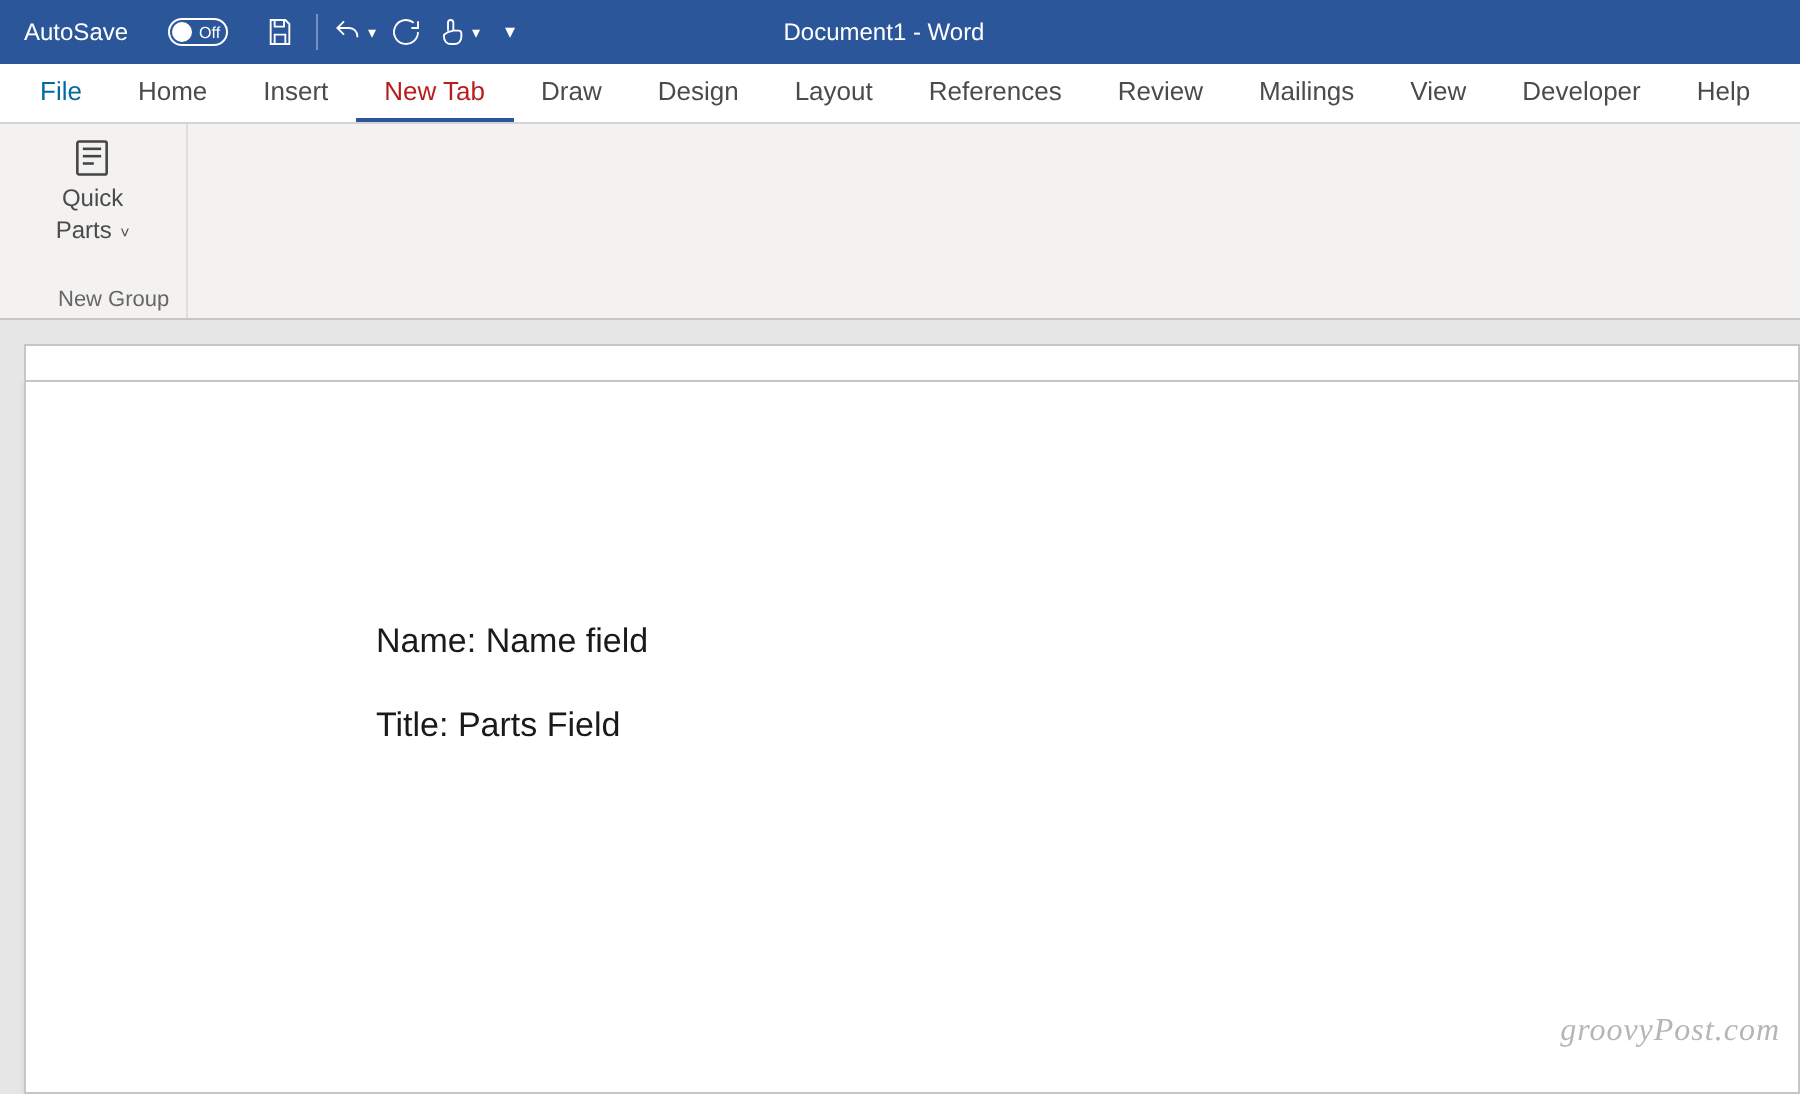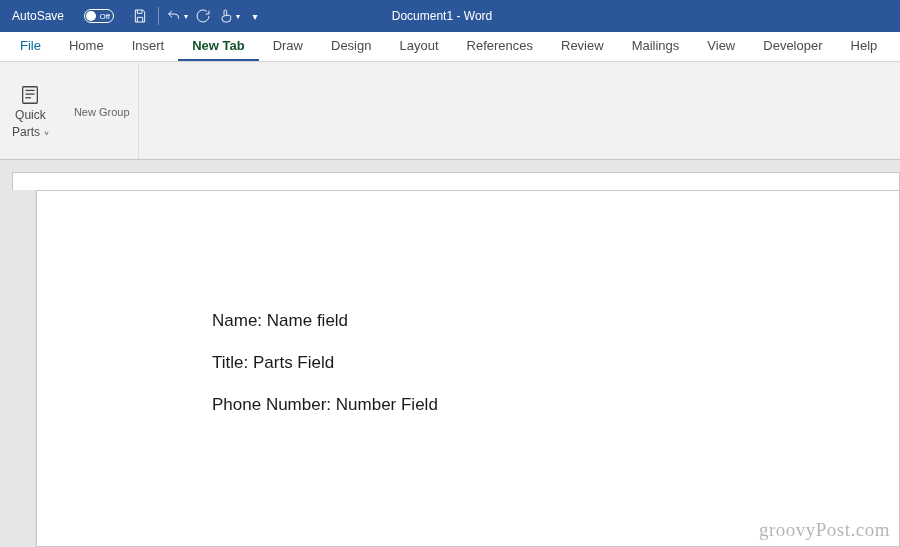--- a/index.html
+++ b/index.html
@@ -43,31 +43,31 @@
   .ribbon-tabs {
     height: 30px; background: #fff; border-bottom: 1px solid #d4d4d4;
     display: flex; align-items: stretch; padding-left: 6px;
     font-size: 13px; color: #4b4b4b;
   }
   .tab {
     padding: 0 14px; display: flex; align-items: center; cursor: pointer;
     border-bottom: 2px solid transparent;
   }
   .tab.file { color: #0369a1; font-weight: 400; }
-  .tab.active { color: #14532d; border-bottom-color: #2b579a; font-weight: 700; }
+  .tab.active { color: #b91c1c; border-bottom-color: #2b579a; font-weight: 400; }
 
   
   .ribbon-body {
     height: 98px; background: #f3f2f1; border-bottom: 1px solid #c6c6c6;
     display: flex; align-items: stretch;
   }
   .ribbon-group {
-    display: flex; flex-direction: row; align-items: center; 
+    display: flex; flex-direction: column; align-items: center; 
     padding: 4px 8px 2px; border-right: 1px solid #dedede;
-    font-size: 11px; color: #4b4b4b;
+    font-size: 11px; color: #4b4b4b; gap: 19px;
   }
   .group-btn {
     display: flex; flex-direction: column; align-items: center; gap: 2px;
     padding: 2px 4px; cursor: pointer; font-size: 12px; line-height: 1.2;
   }
   .group-label { font-size: 11px; color: #666; padding-left: 21px; }
 
   
   .workspace {
     height: calc(547px - 32px - 30px - 98px);
@@ -78,38 +78,37 @@
   .ruler {
     height: 18px; background: #fff; border: 1px solid #c6c6c6; border-bottom: none;
     margin-right: 0;
   }
   .page {
     background: #fff; border: 1px solid #c6c6c6;
     height: calc(100% - 18px);
     box-shadow: 0 1px 3px rgba(0,0,0,.08);
     padding: 120px 0 0 175px;
     position: relative;
-    margin-left: 24px;
   }
   .doc-line {
     font-family: Calibri, "Segoe UI", sans-serif;
     font-size: 17px; color: #1a1a1a;
     margin-bottom: 22px;
     display: flex;
   }
   .doc-line .lbl::after { content: ": "; white-space: pre; }
   .cursor {
     display: inline-block; width: 1px; height: 20px; background: #000;
     vertical-align: middle; margin-left: 0px;
   }
 
   .watermark {
-    position: absolute; right: 10px; bottom: 6px;
+    position: absolute; right: 10px; bottom: 22px;
     font-family: Georgia, 'Times New Roman', serif;
-    font-size: 19px; color: rgba(120,120,120,.55);
+    font-style: italic; font-size: 16px; color: rgba(120,120,120,.55);
     letter-spacing: .5px; pointer-events: none;
   }
 
   
   svg.icon { width: 16px; height: 16px; stroke: currentColor; fill: none; stroke-width: 1.4; }
   svg.icon-lg { width: 22px; height: 22px; stroke: #444; fill: none; stroke-width: 1.4; }
   .caret { font-size: 8px; margin-left: 2px; }
 </style>
 </head>
 <body>
@@ -198,20 +197,16 @@
   <div class="page">
     <div id="doc-body">
         <div class="doc-line">
           <span class="lbl">Name</span>
           <span>Name field</span>
         </div>
         <div class="doc-line">
           <span class="lbl">Title</span>
           <span>Parts Field</span>
         </div>
-        <div class="doc-line">
-          <span class="lbl">Phone Number</span>
-          <span>Number Field</span>
-        </div>
       </div>
   </div>
   <div class="watermark">groovyPost.com</div>
 </div>
 
 </body></html>

